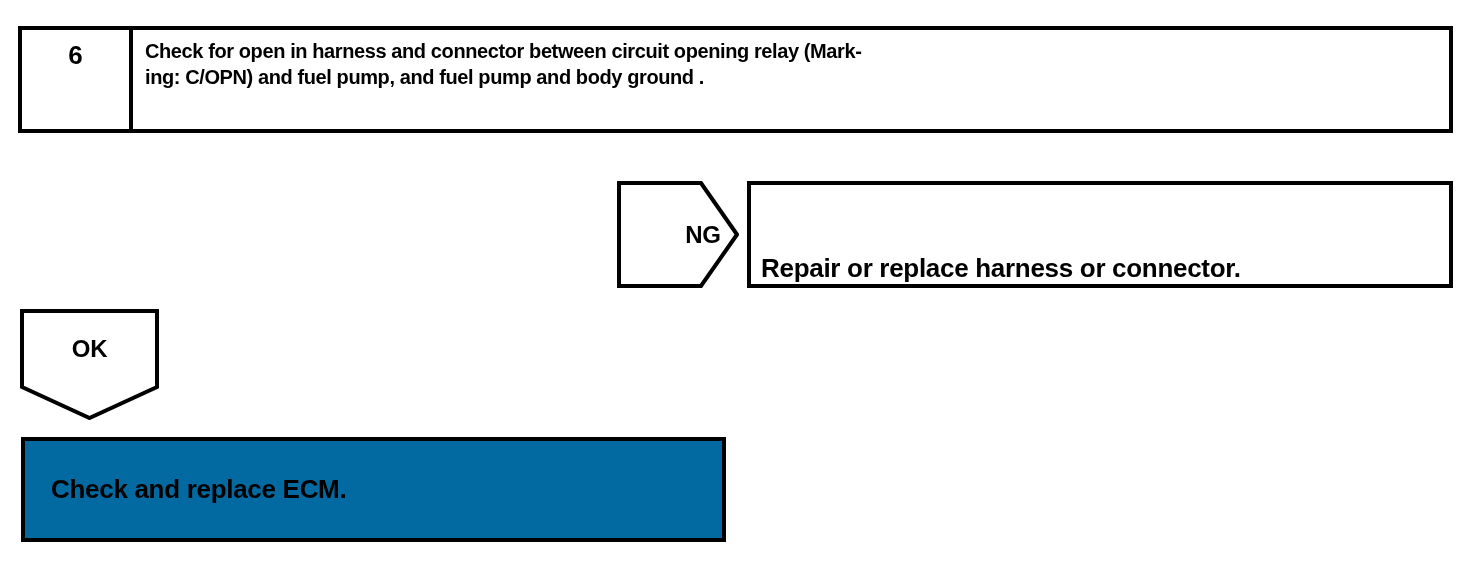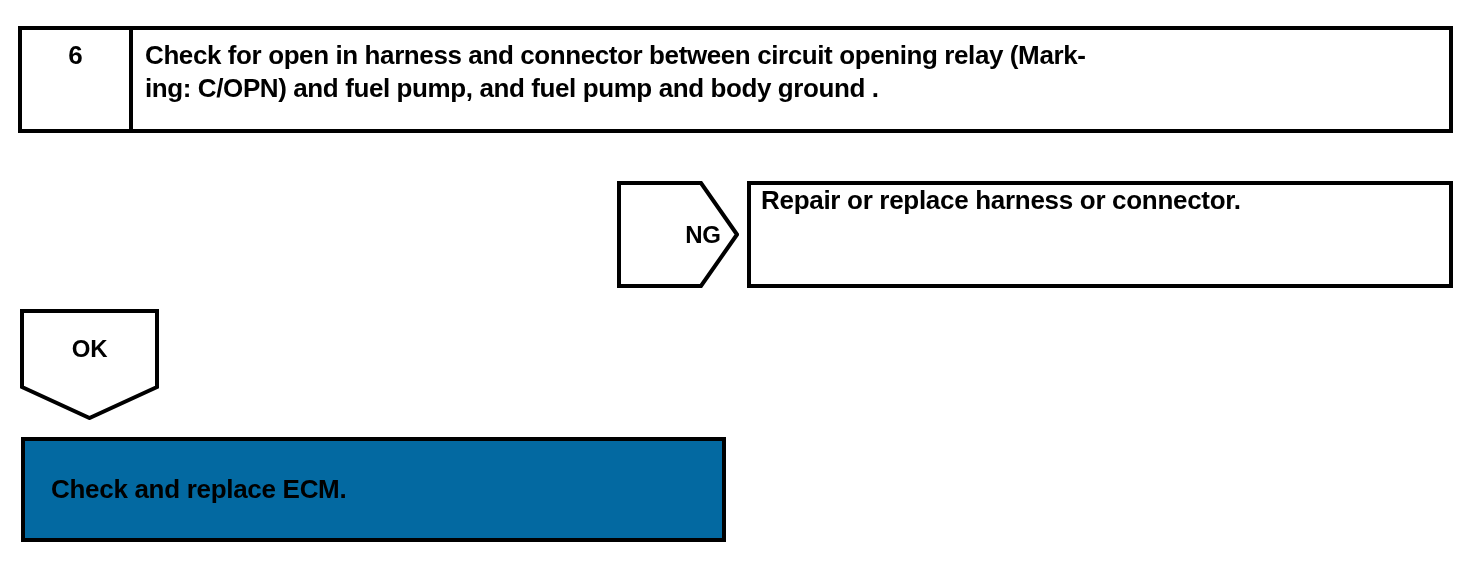--- a/index.html
+++ b/index.html
@@ -50,21 +50,21 @@
   .step-body-cell {
     position: absolute;
     left: 115px;
     top: 0;
     right: 0;
     height: 100%;
     box-sizing: border-box;
     padding: 9px 8px 0 8px;
   }
   .step-text {
-    font-size: 26px;
+    font-size: 20px;
     font-weight: bold;
     line-height: 1.28;
     letter-spacing: -0.4px;
     white-space: pre-line;
   }
 
   
   .ng-arrow {
     position: absolute;
     left: 617px;
@@ -90,21 +90,21 @@
   .ng-result-box {
     position: absolute;
     left: 747px;
     top: 181px;
     width: 706px;
     height: 107px;
     border: 4px solid #000;
     box-sizing: border-box;
     background: #fff;
     display: flex;
-    align-items: flex-start;
+    align-items: flex-end;
   }
   .ng-result-text {
     font-size: 26px;
     font-weight: bold;
     letter-spacing: -0.3px;
     padding-left: 10px;
   }
 
   
   .ok-arrow {

